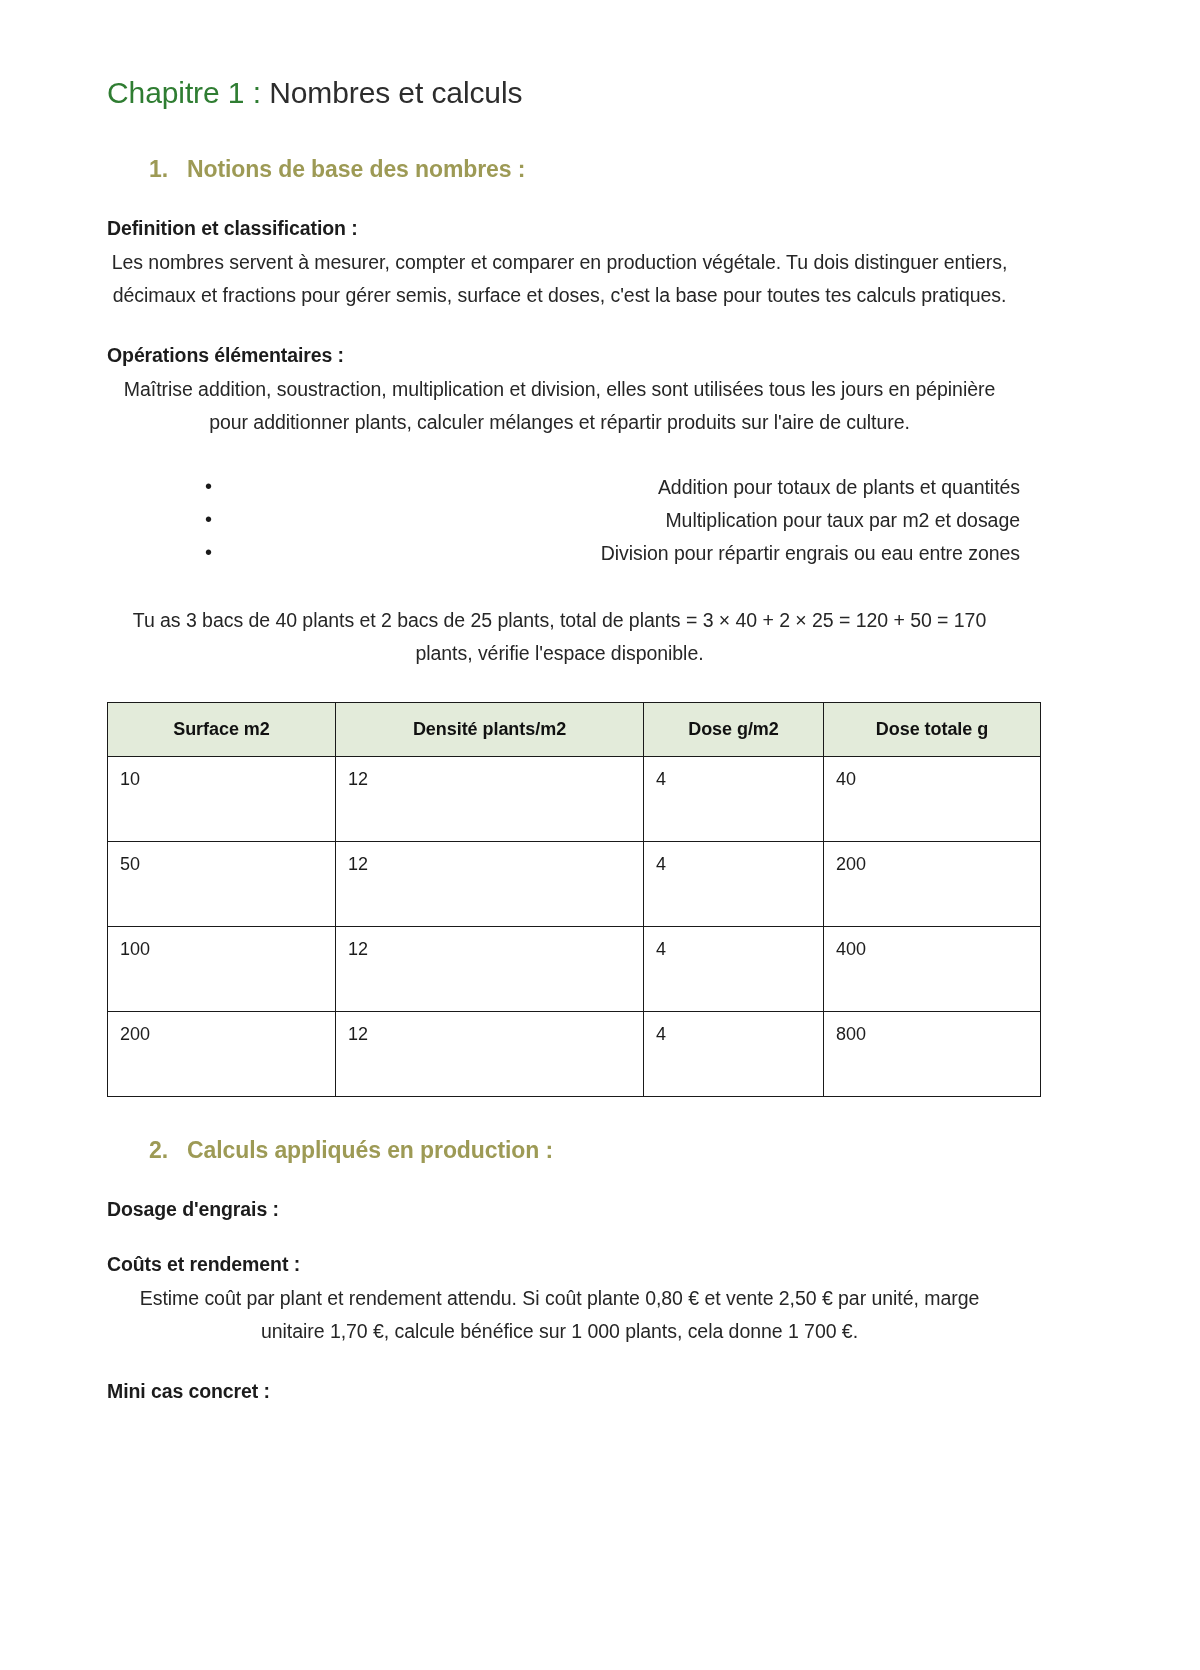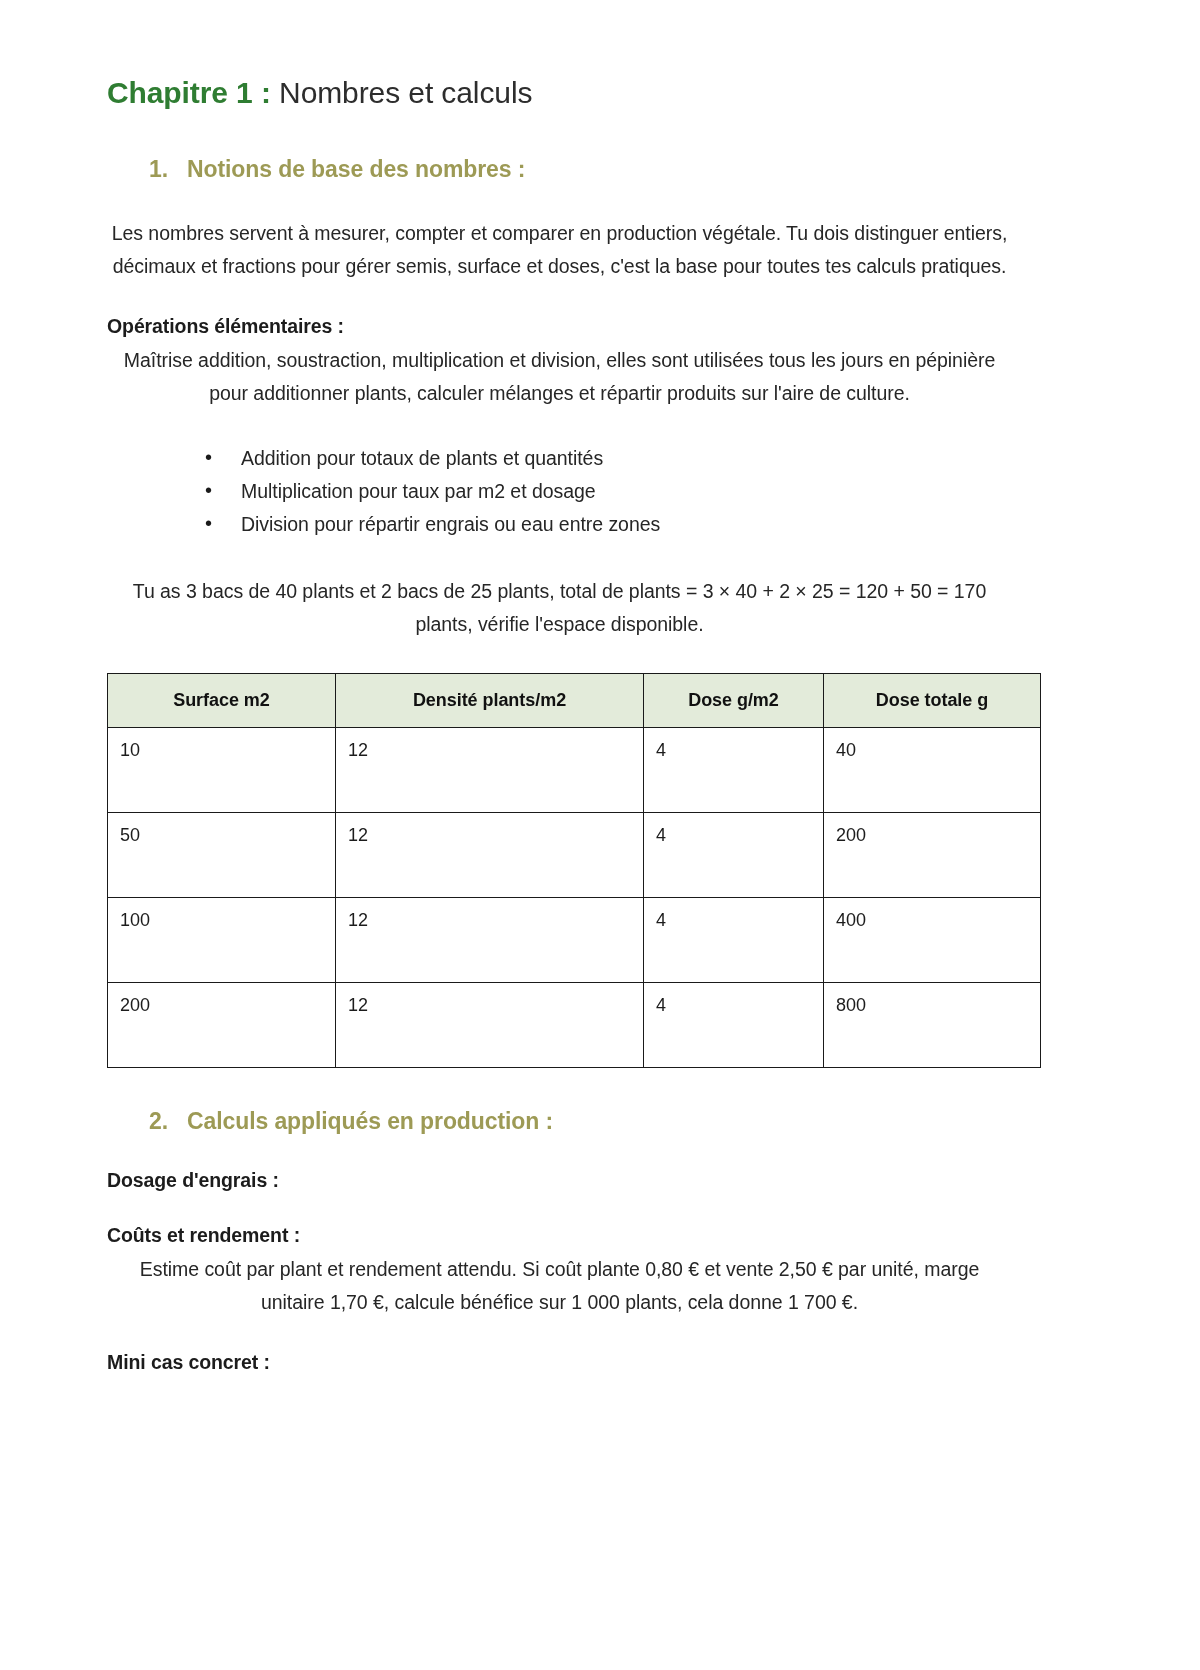--- a/index.html
+++ b/index.html
@@ -28,21 +28,21 @@
   
   .chapter-title {
     font-size: 30px;
     line-height: 1.25;
     color: #2f2f2f;
     margin: 0 0 44px 0;
     font-weight: 400;
     letter-spacing: -0.1px;
   }
   .chapter-title .chapter-strong {
-    font-weight: 700;
+    font-weight: 400;
     color: #2f7d32;
   }
   .chapter-title .chapter-rest {
     color: #2d2d2d;
     font-weight: 400;
   }
 
   
   .section-heading {
     display: flex;
@@ -85,20 +85,21 @@
     text-align: center;
   }
   .para.tight {
   }
 
   
   .bullets {
     list-style: none;
     margin: 0 0 34px 0;
     padding: 0 0 0 98px;
+    text-align: right;
   }
   .bullets li {
     position: relative;
     font-size: 19.5px;
     line-height: 33px;
     color: #262626;
     padding-left: 36px;
     letter-spacing: -0.05px;
   }
   .bullets li::before {
@@ -156,20 +157,21 @@
   <h1 class="chapter-title">
     <span class="chapter-strong">Chapitre 1 :</span><span class="chapter-rest"> Nombres et calculs</span>
   </h1>
 
   <h2 class="section-heading">
     <span class="sec-num">1.</span>
     <span class="sec-label">Notions de base des nombres :</span>
   </h2>
 
   <div class="block">
+    <h3 class="sub-heading">Definition et classification :</h3>
     <p class="para">Les nombres servent à mesurer, compter et comparer en production végétale. Tu dois distinguer entiers, décimaux et fractions pour gérer semis, surface et doses, c'est la base pour toutes tes calculs pratiques.</p>
   </div>
 
   <div class="block">
     <h3 class="sub-heading">Opérations élémentaires :</h3>
     <p class="para tight">Maîtrise addition, soustraction, multiplication et division, elles sont utilisées tous les jours en pépinière pour additionner plants, calculer mélanges et répartir produits sur l'aire de culture.</p>
     <ul class="bullets">
       <li>Addition pour totaux de plants et quantités</li>
       <li>Multiplication pour taux par m2 et dosage</li>
       <li>Division pour répartir engrais ou eau entre zones</li>

